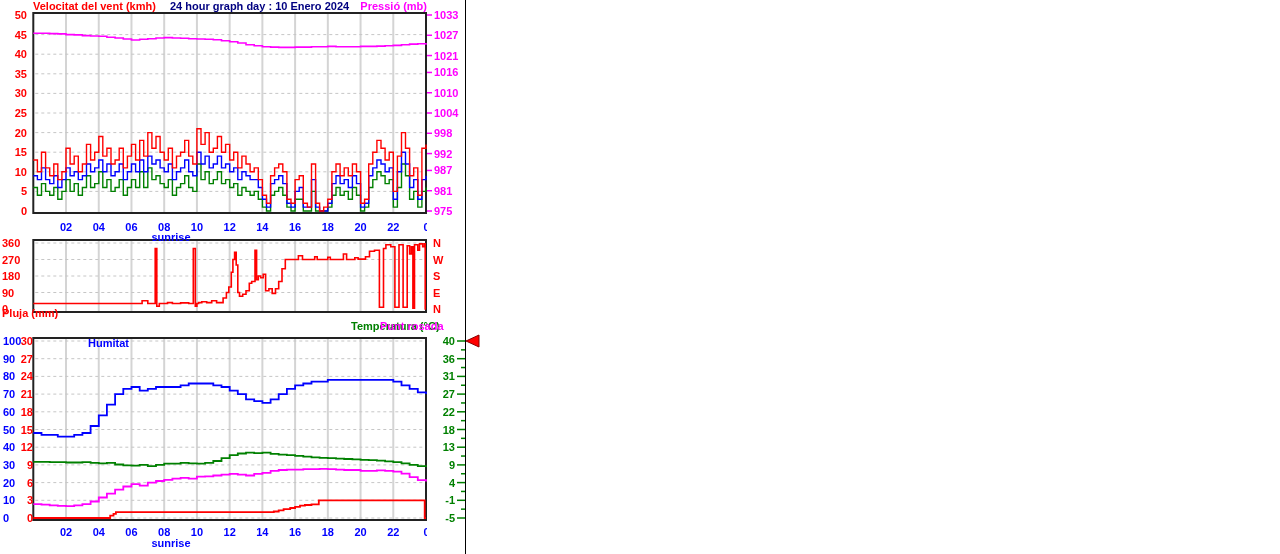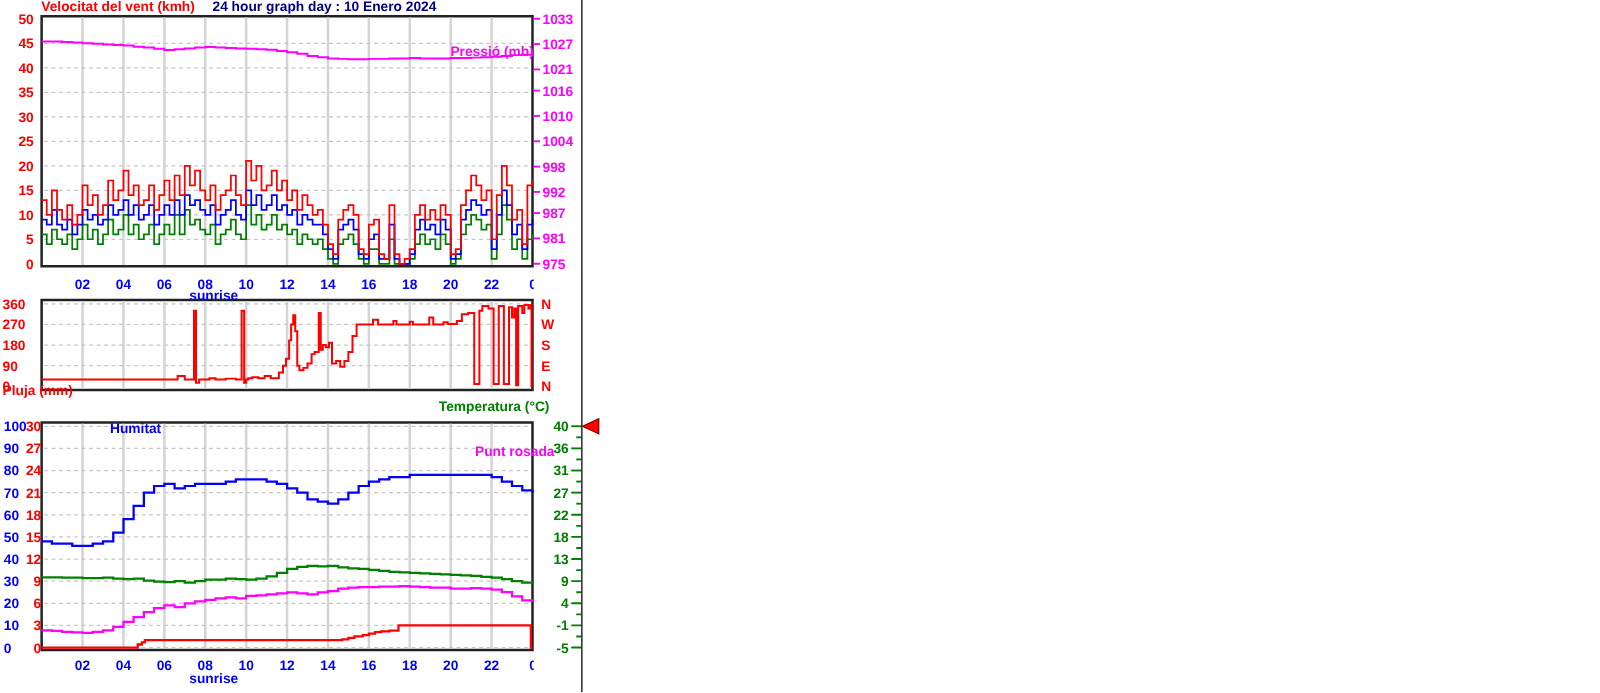--- a/index.html
+++ b/index.html
@@ -1,21 +1,21 @@
 <!DOCTYPE html>
 <html><head>
 <meta charset="utf-8">
 <style>
   html,body{margin:0;padding:0;background:#fff;}
   .screen{position:relative;width:1280px;height:554px;background:#ffffff;overflow:hidden;
           font-family:"Liberation Sans", sans-serif;}
   .screen svg{position:absolute;left:0;top:0;}
   .lbl{position:absolute;font-size:11px;font-weight:700;line-height:11px;white-space:nowrap;}
   .red{color:#ff0000;} .blue{color:#0000ff;} .green{color:#008000;margin-left:40px;}
-  .magenta{color:#ff00ff;margin-top:36px;} .navy{color:#000080;text-align:center;}
+  .magenta{color:#ff00ff;} .navy{color:#000080;text-align:center;}
 </style>
 </head>
 <body>
 
 <div class="screen">
   <svg id="chartsvg" width="1280" height="554">
       <defs>
         <clipPath id="edgeclip">
           <rect x="0" y="0" width="427" height="554"></rect>
         </clipPath>

